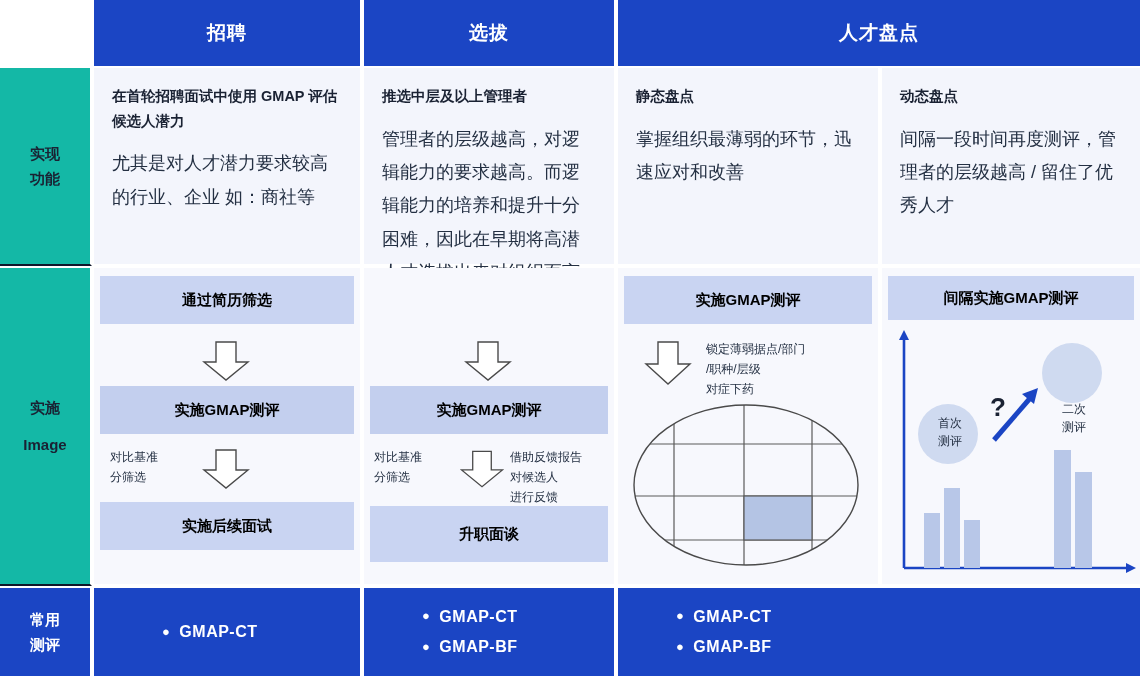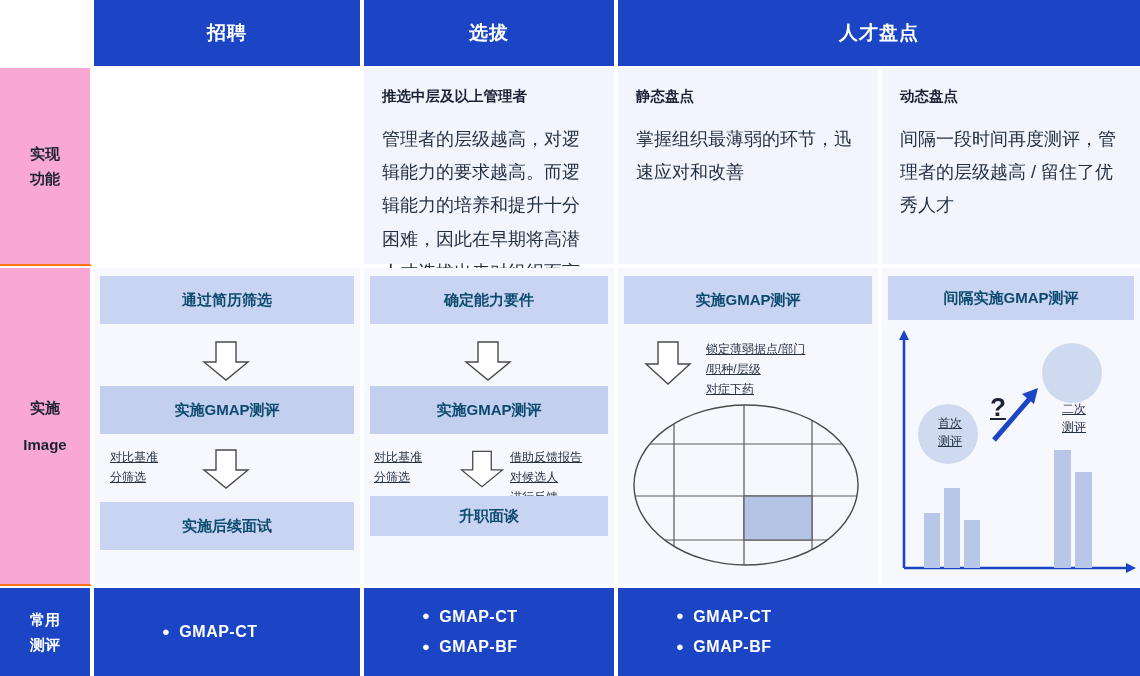--- a/index.html
+++ b/index.html
@@ -15,51 +15,51 @@
   
   .cell{position:absolute;box-sizing:border-box;}
 
   .hdr{
     background:#1b45c4;color:#fff;
     display:flex;align-items:center;justify-content:center;
     font-size:19px;font-weight:bold;letter-spacing:1px;
     border-right:2px solid #fff;
   }
   .rowlabel{
-    background:#f9a8d4;
+    background:#14b8a6;
     display:flex;flex-direction:column;align-items:center;justify-content:center;
     font-size:15px;font-weight:bold;color:#1a2233;line-height:1.7;
-    border-bottom:2px solid #f97316;border-right:2px solid #fff;
+    border-bottom:2px solid #0f172a;border-right:2px solid #fff;
   }
   .rowlabel.blue{background:#1b45c4;color:#fff;}
 
   .funcell{
     background:#f3f5fc;
     border-right:2px solid #fff;border-bottom:2px solid #fff;
     padding:16px 18px 10px 18px;
   }
   .funcell .t{font-size:14.5px;font-weight:bold;line-height:1.7;margin-bottom:14px;}
   .funcell .d{font-size:18px;line-height:1.85;color:#243043;}
 
   .implcell{
     background:#f7f8fd;
     border-right:2px solid #fff;border-bottom:2px solid #fff;
   }
 
   .band{
     position:absolute;left:0;right:0;
     background:#c9d4f2;
     display:flex;align-items:center;justify-content:center;
-    font-size:15px;font-weight:bold;color:#0c4a6e;
+    font-size:15px;font-weight:bold;color:#000000;
     box-sizing:border-box;
   }
   .band.mid{background:#c3cfee;}
 
   .arrow{position:absolute;}
-  .sidetxt{position:absolute;font-size:12px;line-height:1.65;color:#243043;text-decoration:underline;}
+  .sidetxt{position:absolute;font-size:12px;line-height:1.65;color:#243043;}
 
   .testcell{
     background:#1b45c4;color:#fff;
     border-right:2px solid #fff;
     display:flex;flex-direction:column;justify-content:center;
     padding-left:0;
   }
   .testcell .line{
     display:flex;align-items:center;justify-content:center;
     font-size:16px;font-weight:bold;letter-spacing:.5px;line-height:1.9;
@@ -86,20 +86,24 @@
   <div class="cell rowlabel" style="left:0;top:268px;width:92px;height:318px;gap:12px;">
     <span>实施</span>
     <span>Image</span>
   </div>
 
   <div class="cell rowlabel blue" style="left:0;top:588px;width:92px;height:88px;border-bottom:none;">
     <span>常用</span>
     <span>测评</span>
   </div>
 
+  <div class="cell funcell" style="left:94px;top:68px;width:268px;height:198px;">
+    <div class="t">在首轮招聘面试中使用 GMAP 评估候选人潜力</div>
+    <div class="d">尤其是对人才潜力要求较高的行业、企业 如：商社等</div>
+  </div>
 
   <div class="cell funcell" style="left:364px;top:68px;width:252px;height:198px;">
     <div class="t">推选中层及以上管理者</div>
     <div class="d">管理者的层级越高，对逻辑能力的要求越高。而逻辑能力的培养和提升十分困难，因此在早期将高潜人才选拔出来对组织而言至关重要</div>
   </div>
 
   <div class="cell funcell" style="left:618px;top:68px;width:262px;height:198px;">
     <div class="t">静态盘点</div>
     <div class="d">掌握组织最薄弱的环节，迅速应对和改善</div>
   </div>
@@ -128,21 +132,20 @@
     <div class="arrow" style="left:104px;top:180px;">
       <svg width="56" height="42" viewBox="0 0 56 42">
           <polygon points="18,2 38,2 38,22 50,22 28,40 6,22 18,22" fill="#ffffff" stroke="#4a4a4a" stroke-width="1.4"></polygon>
         </svg>
     </div>
 
     <div class="band" style="top:234px;height:48px;left:6px;right:6px;">实施后续面试</div>
   </div>
 
   <div class="cell implcell" style="left:364px;top:268px;width:252px;height:318px;">
-    <div class="band" style="top:8px;height:48px;left:6px;right:6px;">确定能力要件</div>
 
     <div class="arrow" style="left:96px;top:72px;">
       <svg width="56" height="42" viewBox="0 0 56 42">
           <polygon points="18,2 38,2 38,22 50,22 28,40 6,22 18,22" fill="#ffffff" stroke="#4a4a4a" stroke-width="1.4"></polygon>
         </svg>
     </div>
 
     <div class="band mid" style="top:118px;height:48px;left:6px;right:6px;">实施GMAP测评</div>
 
     <div class="sidetxt" style="left:10px;top:180px;">
@@ -155,21 +158,21 @@
           <polygon points="18,2 38,2 38,22 50,22 28,40 6,22 18,22" fill="#ffffff" stroke="#4a4a4a" stroke-width="1.4"></polygon>
         </svg>
     </div>
 
     <div class="sidetxt" style="left:146px;top:180px;">
       <div>借助反馈报告</div>
       <div>对候选人</div>
       <div>进行反馈</div>
     </div>
 
-    <div class="band" style="top:228px;height:40px;left:6px;right:6px;">升职面谈</div>
+    <div class="band" style="top:238px;height:56px;left:6px;right:6px;">升职面谈</div>
   </div>
 
   <div class="cell implcell" style="left:618px;top:268px;width:262px;height:318px;">
     <div class="band" style="top:8px;height:48px;left:6px;right:6px;">实施GMAP测评</div>
 
     <div class="arrow" style="left:22px;top:72px;">
       <svg width="56" height="46" viewBox="0 0 56 46">
           <polygon points="18,2 38,2 38,24 50,24 28,44 6,24 18,24" fill="#ffffff" stroke="#4a4a4a" stroke-width="1.4"></polygon>
         </svg>
     </div>

